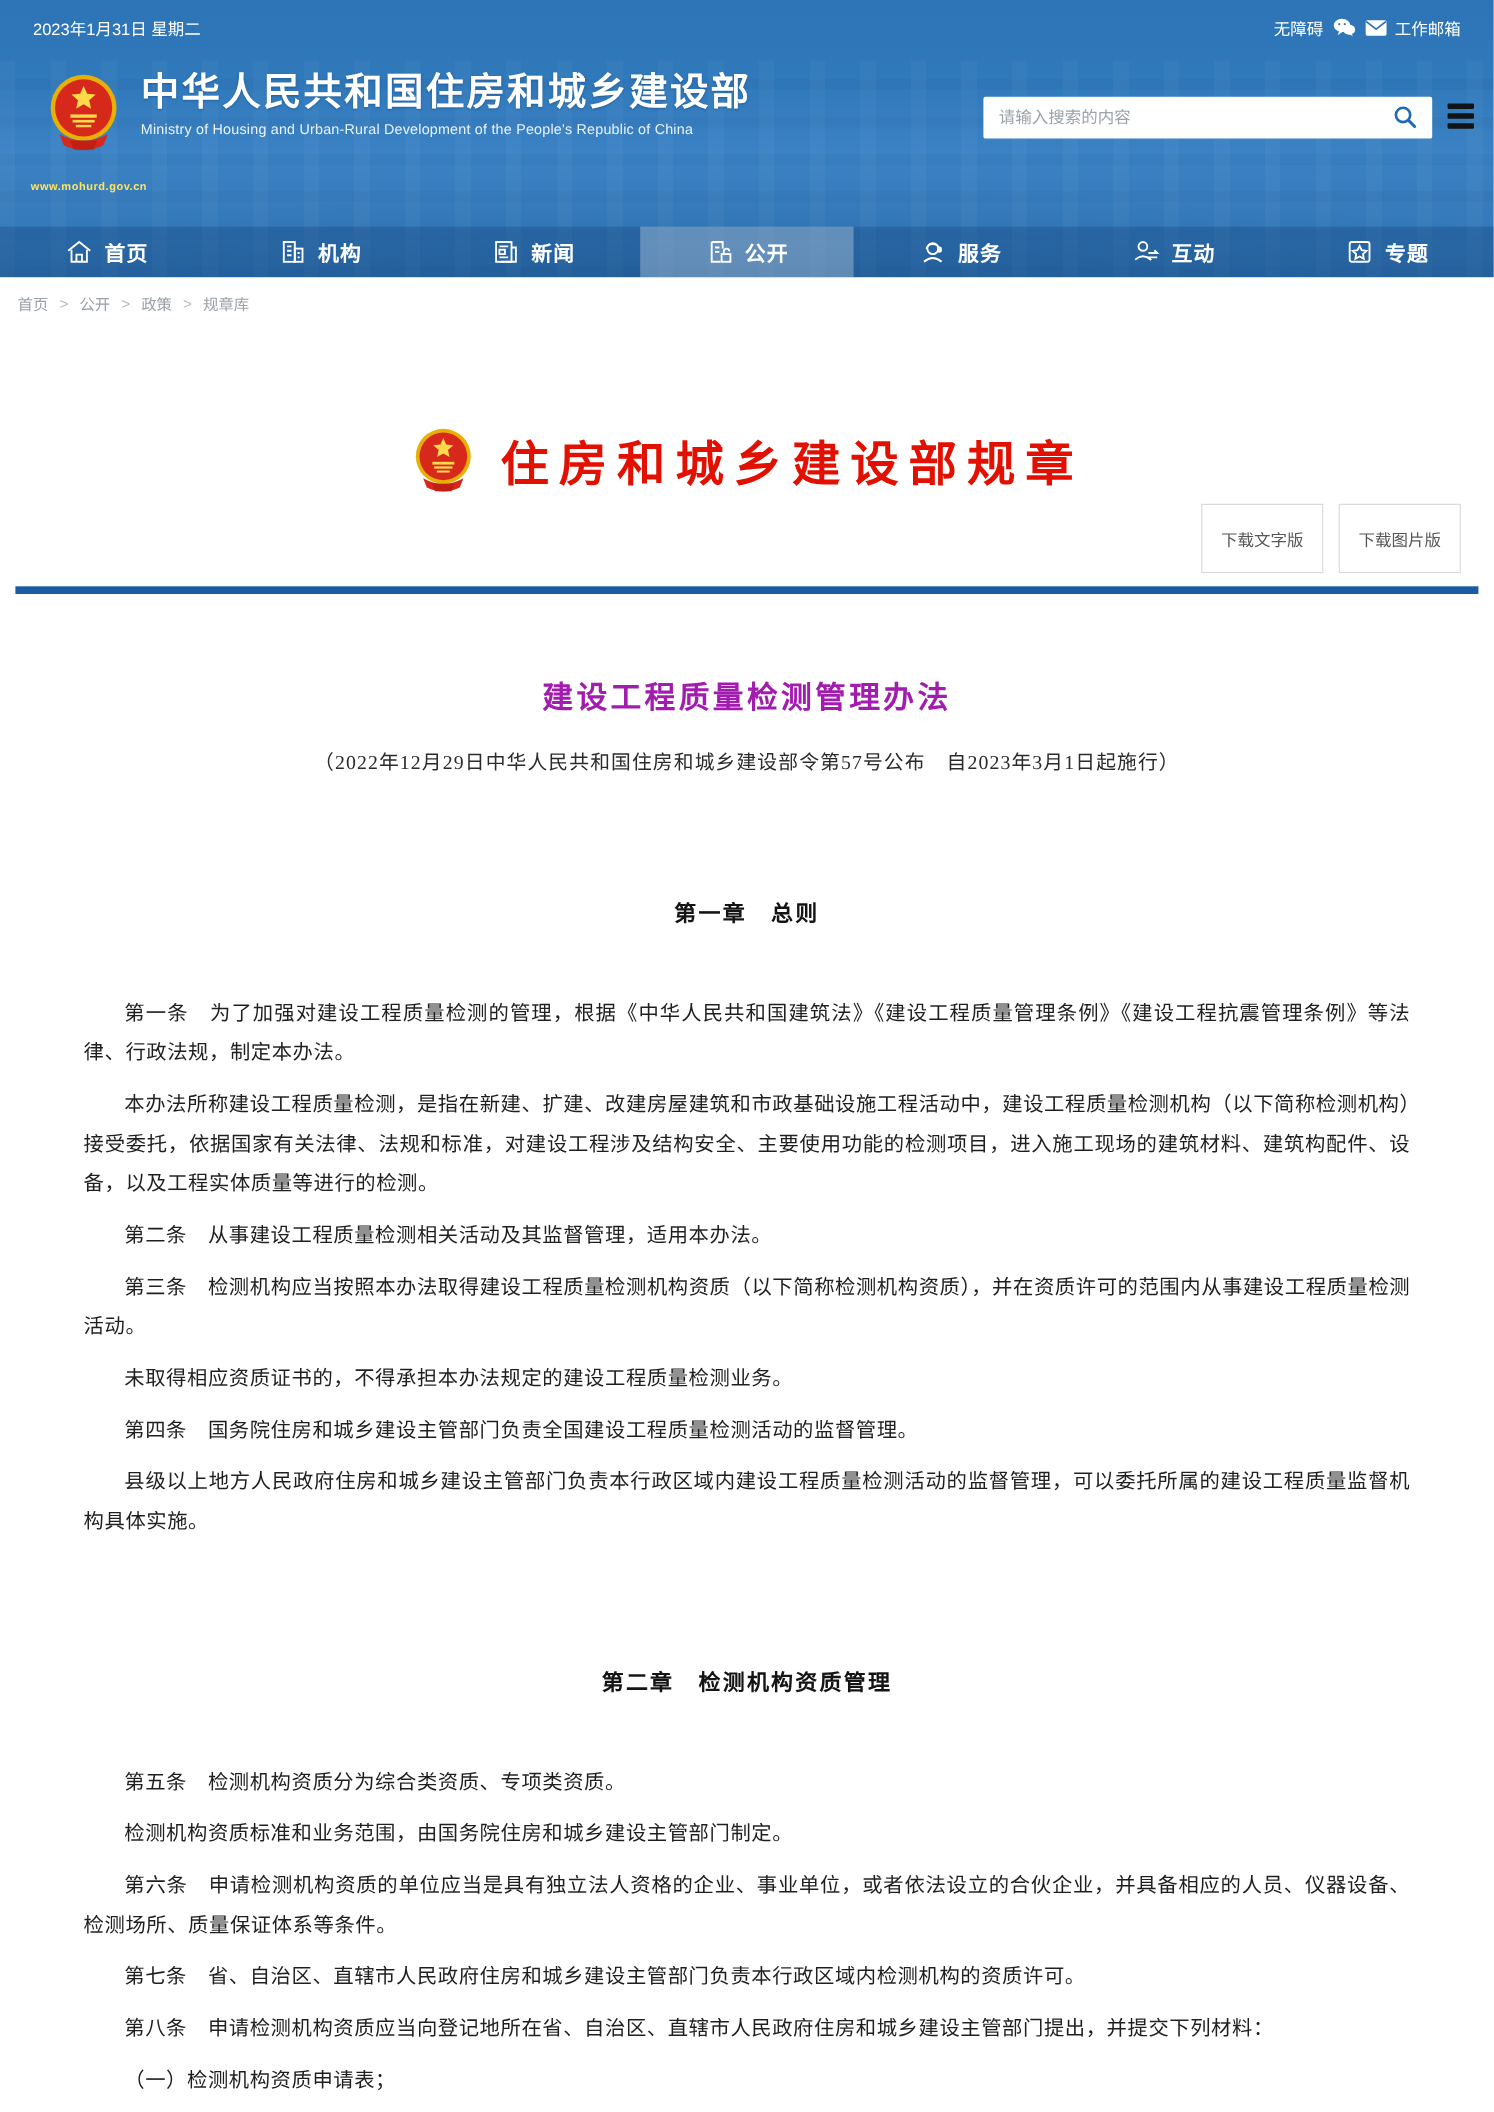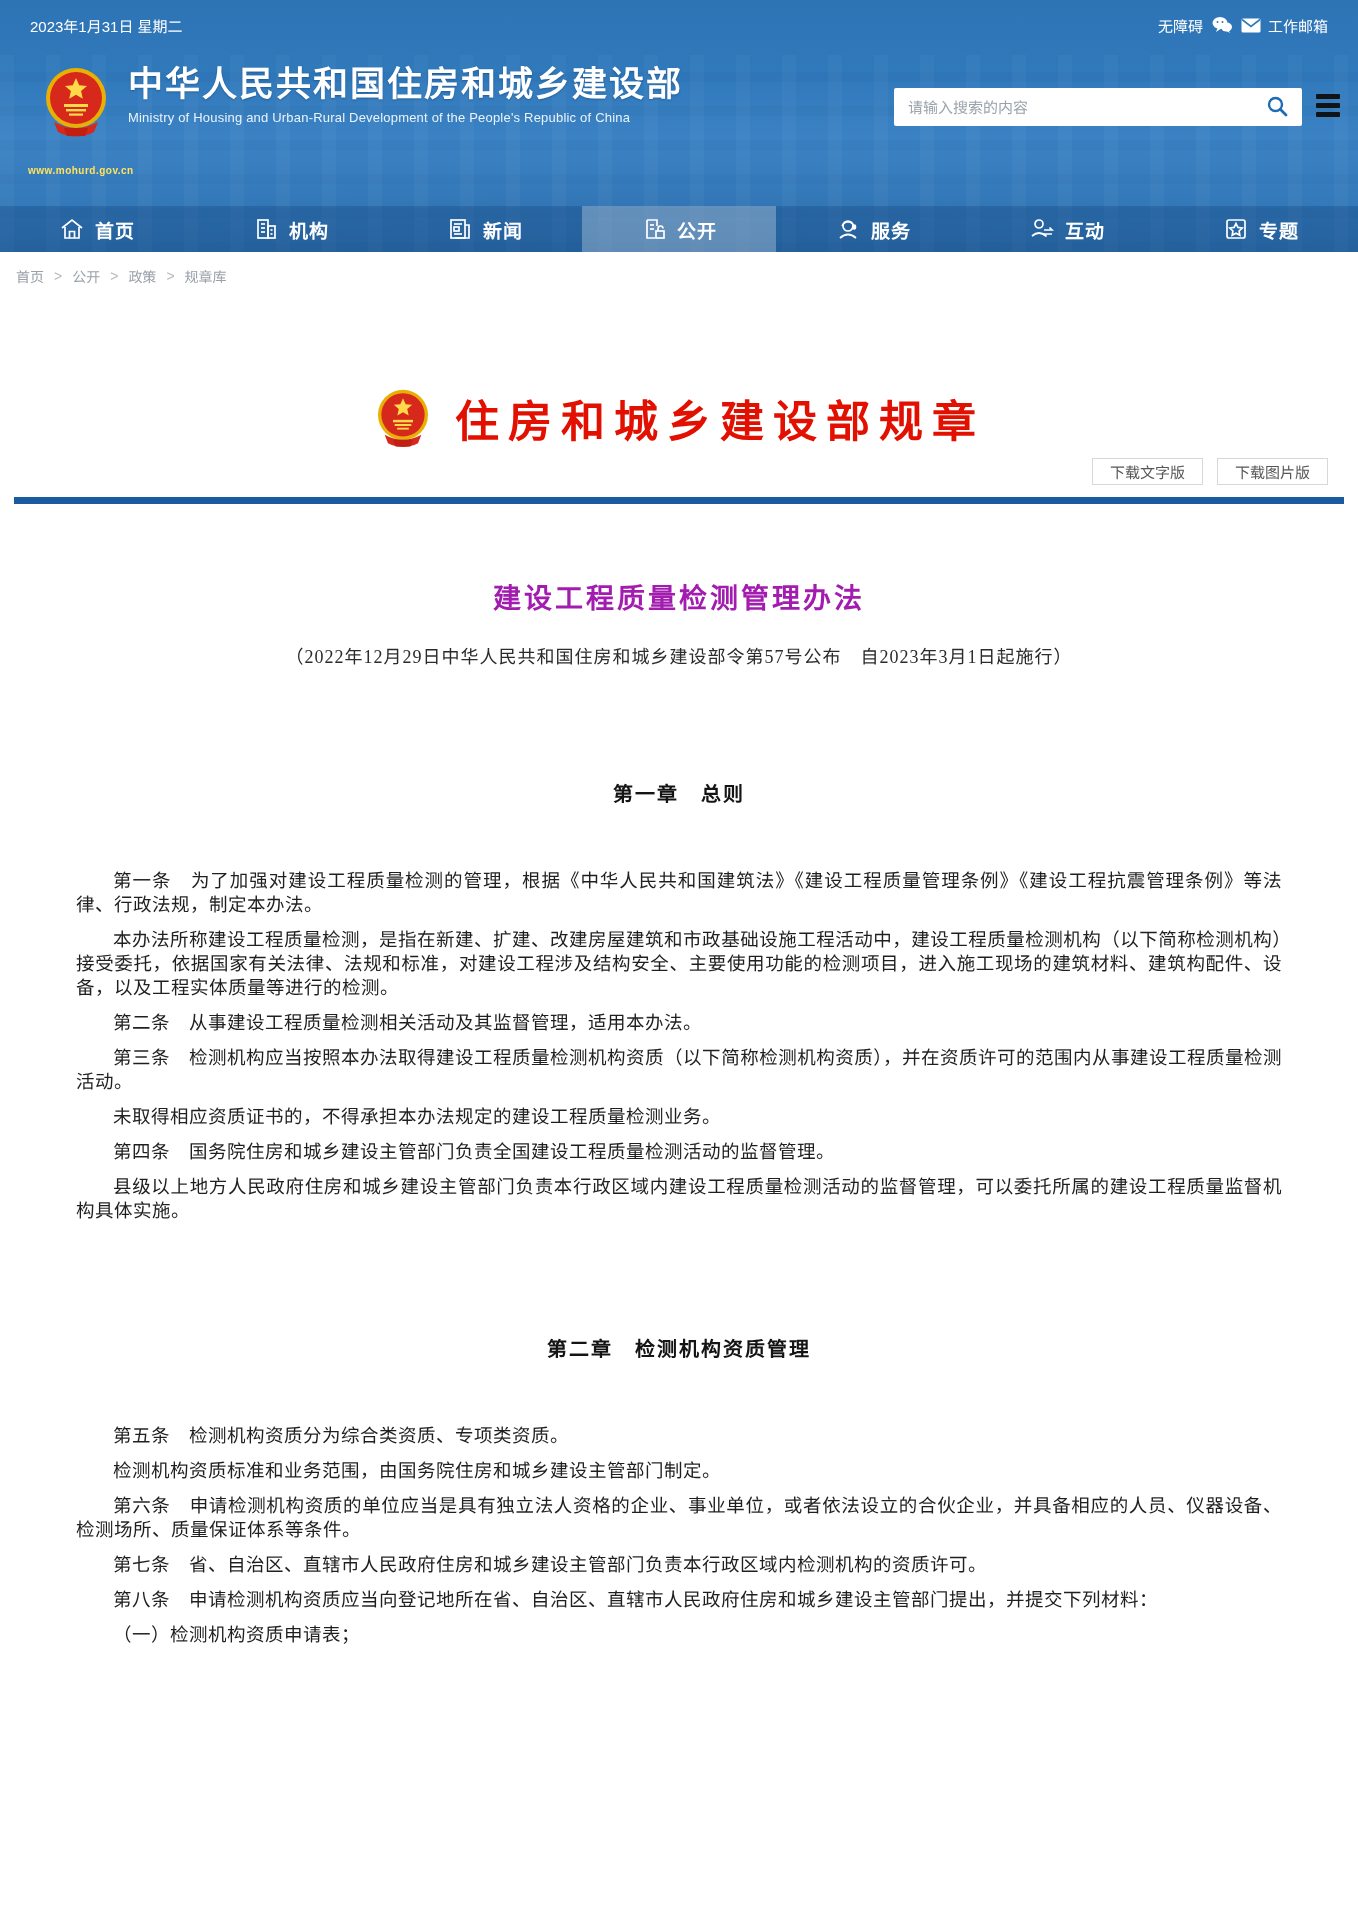--- a/index.html
+++ b/index.html
@@ -96,42 +96,42 @@
   .doc-banner .emblem{ width:60px; height:66px; }
   .banner-title{
     font-family:"Liberation Serif","DejaVu Serif",serif;
     font-size:44px; font-weight:bold; color:#e21000; letter-spacing:9px;
   }
   .download-row{
     display:flex; justify-content:flex-end; gap:14px; margin:6px 16px 12px 0;
   }
   .dl-btn{
     background:#fff; border:1px solid #d8d8d8; color:#575757;
-    font-size:15px; padding:2px 17px; cursor:pointer; font-family:inherit;
+    font-size:15px; padding:20px 17px; cursor:pointer; font-family:inherit;
   }
   .blue-divider{ height:7px; background:#1a5aa0; }
 
   .doc-title{
     margin-top:72px; text-align:center;
     font-family:"Liberation Serif","DejaVu Serif",serif;
     font-size:28px; font-weight:bold; color:#a21caf; letter-spacing:3px;
   }
   .doc-subtitle{
     margin-top:26px; text-align:center;
     font-family:"Liberation Serif","DejaVu Serif",serif;
     font-size:18px; color:#2b2b2b; letter-spacing:1px;
   }
   .chapter-heading{
     text-align:center; font-size:20px; font-weight:bold; color:#141414;
     letter-spacing:2px; margin:110px 0 62px 0;
   }
   .doc-body{ padding:0 62px; }
   .doc-body p{
-    font-family:Liberation Sans, sans-serif;
-    font-size:18.5px; line-height:24px; color:#1f1f1f;
+    font-family:Liberation Mono, monospace;
+    font-size:18.5px; line-height:36px; color:#1f1f1f;
     text-indent:2em; text-align:justify; margin-bottom:11px;
     letter-spacing:.5px;
   }
 </style>
 </head>
 <body>
 
 <header class="site-header">
 
   <div class="topbar">

